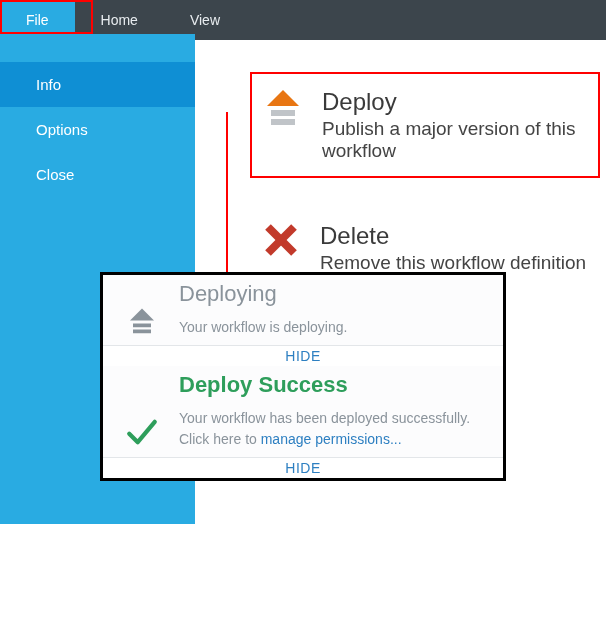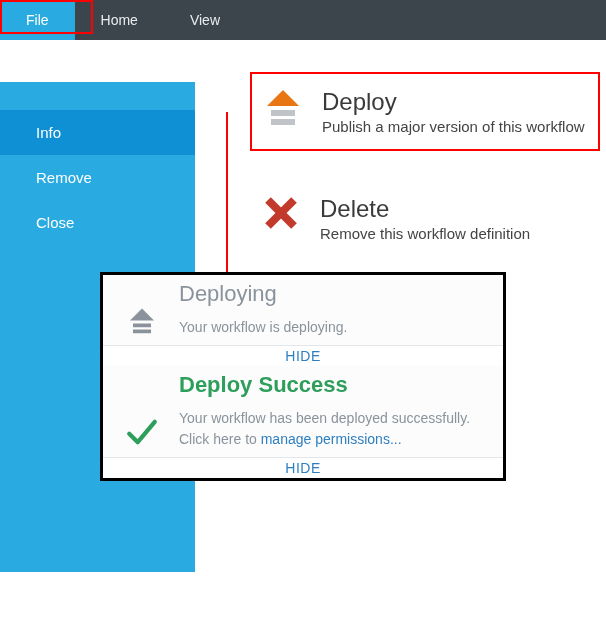--- a/index.html
+++ b/index.html
@@ -40,21 +40,20 @@
   
   .sidebar {
     position: absolute;
     top: 34px; left: 0;
     width: 195px;
     height: 490px;
     background: #29abe2;
     color: #ffffff;
     font-size: 15px;
     padding-top: 28px;
-    margin-top: 48px;
   }
   .sidebar-item {
     padding: 14px 0 14px 36px;
     cursor: pointer;
   }
   .sidebar-item.selected {
     background: #0f8fd4;
   }
   
   .main {
@@ -72,21 +71,21 @@
   #deploy-row {
     border: 2px solid #ff0000;
   }
   .action-icon { width: 42px; flex: 0 0 42px; display:flex; justify-content:center; }
   .action-title {
     font-size: 24px;
     color: #3a3a3a;
     font-weight: 400;
   }
   .action-sub {
-    font-size: 15px;
+    font-size: 19px;
     color: #444;
     margin-top: 2px;
   }
   .sep { height: 30px; }
   
   .arrow {
     position: absolute;
     left: 226px; top: 112px;
     width: 2px; height: 188px;
     background: #ff0000;
@@ -144,21 +143,21 @@
 
 <div class="ribbon">
   <div class="ribbon-tab active">File</div>
   <div class="ribbon-tab">Home</div>
   <div class="ribbon-tab">View</div>
 </div>
 <div class="ribbon-highlight"></div>
 
 <div class="sidebar">
   <div class="sidebar-item selected">Info</div>
-  <div class="sidebar-item">Remove</div>
+  <div class="sidebar-item">Options</div>
   <div class="sidebar-item">Close</div>
 </div>
 
 <div class="main">
   <div id="deploy-row" class="action-row">
     <div class="action-icon">
       <svg width="40" height="40" viewBox="0 0 40 40">
         <polygon points="20,2 36,18 4,18" fill="#e87613"></polygon>
         <rect x="8" y="22" width="24" height="6" fill="#c0c4c8"></rect>
         <rect x="8" y="31" width="24" height="6" fill="#c0c4c8"></rect>

